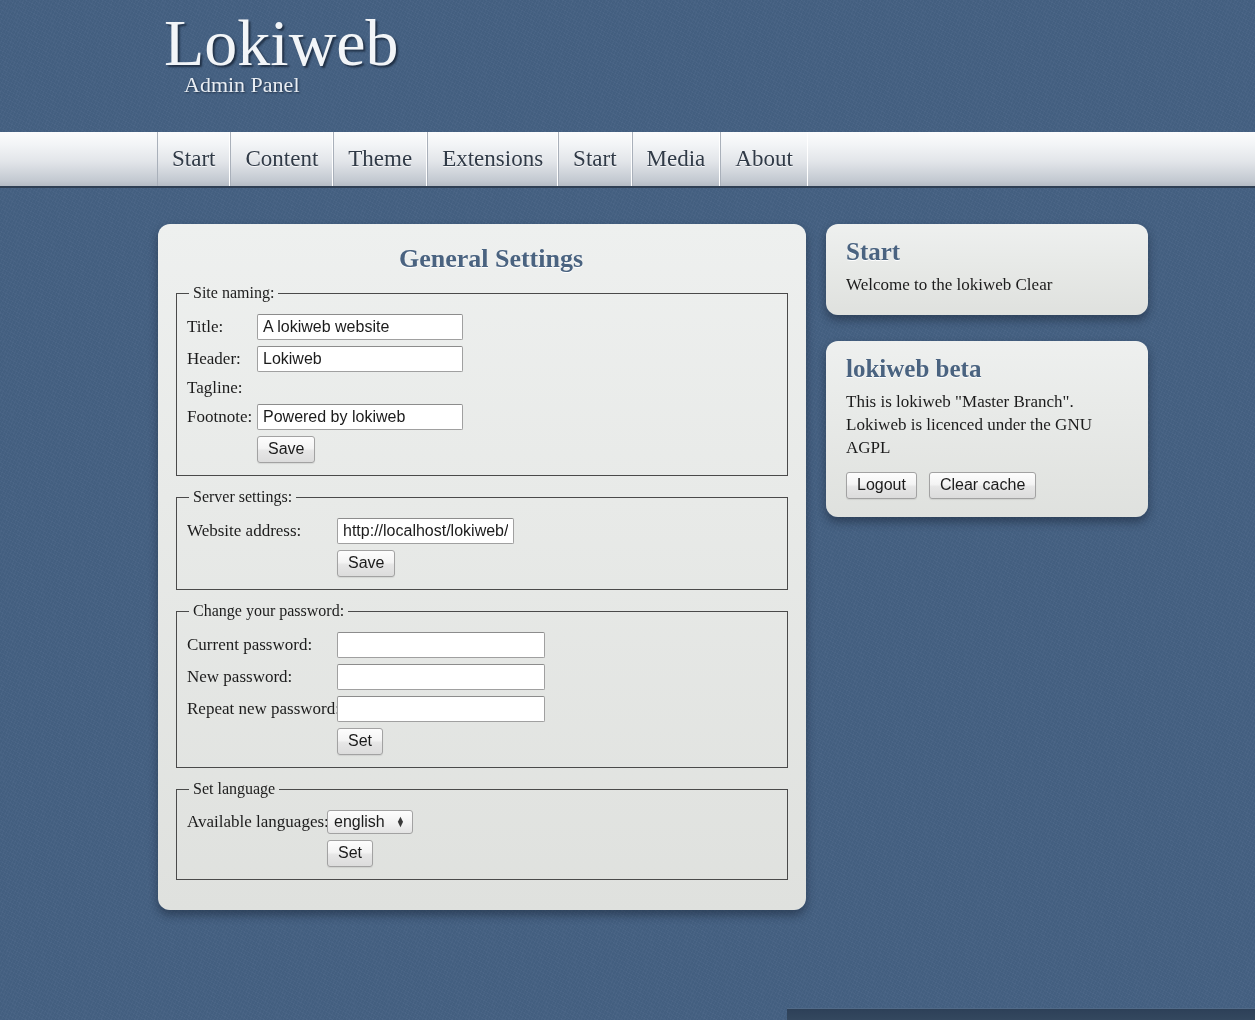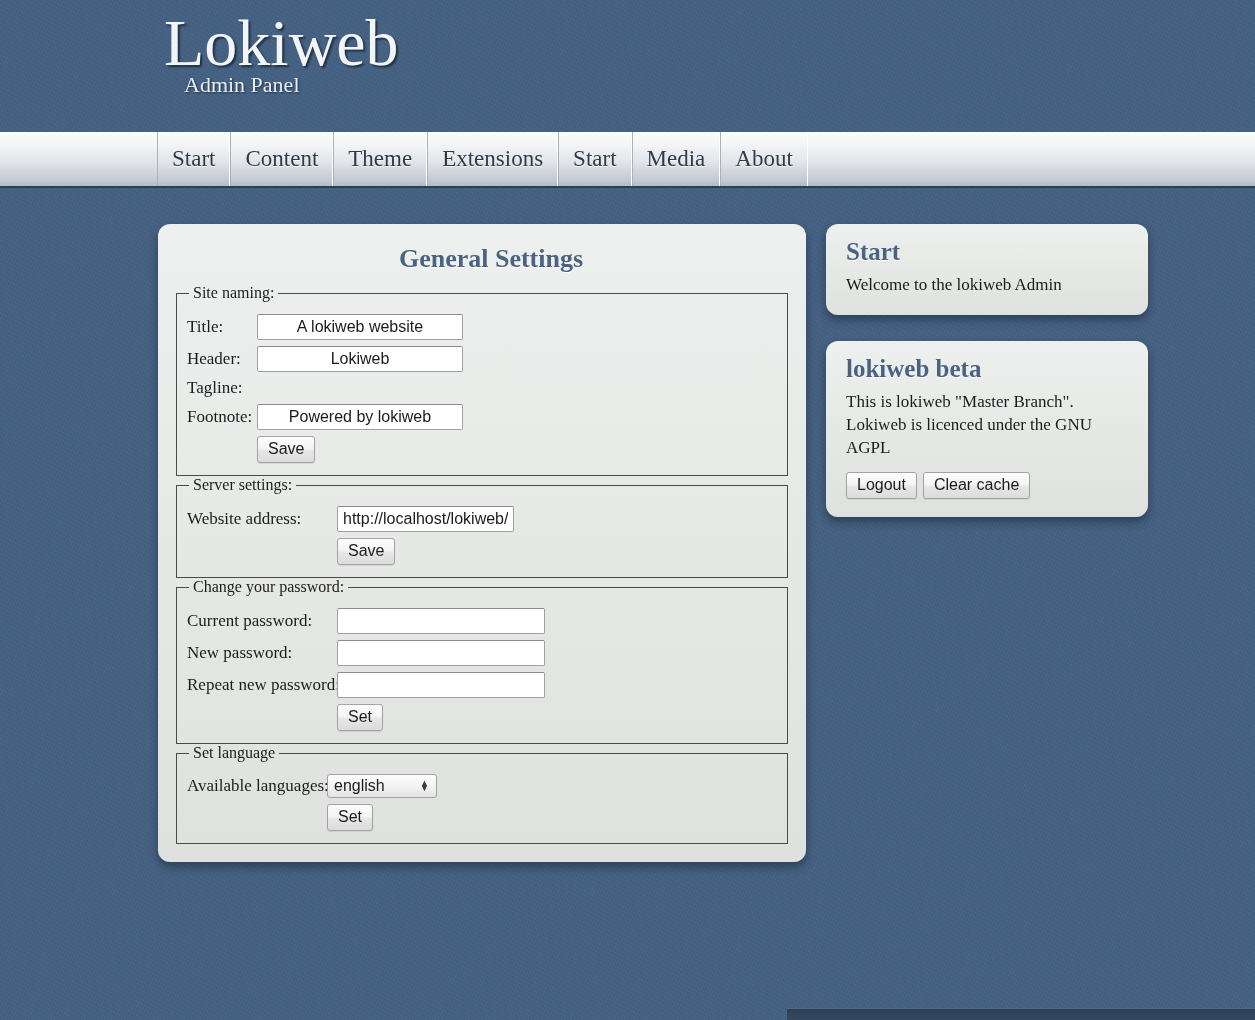--- a/index.html
+++ b/index.html
@@ -113,21 +113,21 @@
     font-weight: bold;
     color: #4a6380;
     margin: 8px 0 10px 18px;
     text-shadow: 0 1px 0 #ffffff;
     text-align: center;
   }
 
   fieldset {
     border: 1px solid #4a4a4a;
     border-radius: 0;
-    margin: 0 0 0 0;
+    margin: 0 0 12px 0;
     padding: 6px 10px 12px 10px;
   }
   legend {
     font-family: "Liberation Serif", serif;
     font-size: 16px;
     color: #1c1c1c;
     padding: 0 4px;
     margin-left: 2px;
   }
 
@@ -149,21 +149,20 @@
   input[type=text], input[type=password] {
     font-family: "Liberation Sans", sans-serif;
     font-size: 16px;
     color: #1b1b1b;
     padding: 3px 5px;
     border: 1px solid #a0a0a0;
     border-top-color: #8c8c8c;
     background: #ffffff;
     border-radius: 2px;
     outline: none;
-    text-align: center;
   }
   .inp-naming { width: 206px; }
   .inp-url { width: 177px; }
   .inp-pass { width: 208px; background: #f7f7f7; }
 
   .btn {
     font-family: "Liberation Sans", sans-serif;
     font-size: 16px;
     color: #1b1b1b;
     padding: 3px 10px 4px 10px;
@@ -180,21 +179,21 @@
     font-size: 16px;
     color: #1b1b1b;
     padding: 2px 14px 3px 6px;
     border: 1px solid #a2a2a2;
     border-radius: 3px;
     background: linear-gradient(to bottom, #fdfdfd 0%, #f3f3f3 50%, #e3e3e3 100%);
     -webkit-appearance: none;
     -moz-appearance: none;
     appearance: none;
     cursor: pointer;
-    width: 110px;
+    width: 86px;
   }
   .select-wrap { position: relative; display: inline-block; }
   .select-arrows {
     position: absolute;
     right: 8px;
     top: 50%;
     transform: translateY(-50%);
     display: flex;
     flex-direction: column;
     line-height: 0.6;
@@ -222,21 +221,21 @@
     margin: 0 0 8px 0;
     text-shadow: 0 1px 0 #ffffff;
   }
   .side-text {
     font-family: "Liberation Serif", serif;
     font-size: 17px;
     color: #1b1b1b;
     line-height: 1.35;
     margin: 0;
   }
-  .side-btn-row { display: flex; gap: 6px; margin-top: 12px; }
+  .side-btn-row { display: flex; gap: 12px; margin-top: 12px; }
 
   
   .bottom-bar {
     position: absolute;
     left: 787px;
     top: 1008px;
     width: 468px;
     height: 12px;
     background: linear-gradient(to bottom, #2d4058 0%, #34485f 100%);
     border-top: 1px solid #516a88;
@@ -340,21 +339,21 @@
         <div class="btn-row" style="margin-left:140px;">
           <button class="btn">Set</button>
         </div>
       </fieldset>
     </div>
   </div>
 
   <div class="sidebar">
     <div class="panel side-panel">
       <div class="side-heading">Start</div>
-      <p class="side-text">Welcome to the lokiweb Admin</p>
+      <p class="side-text">Welcome to the lokiweb Clear</p>
     </div>
 
     <div class="panel side-panel">
       <div class="side-heading">lokiweb beta</div>
       <p class="side-text">This is lokiweb "Master Branch". Lokiweb is licenced under the GNU AGPL</p>
       <div class="side-btn-row">
         <button class="btn">Logout</button>
         <button class="btn">Clear cache</button>
       </div>
     </div>

